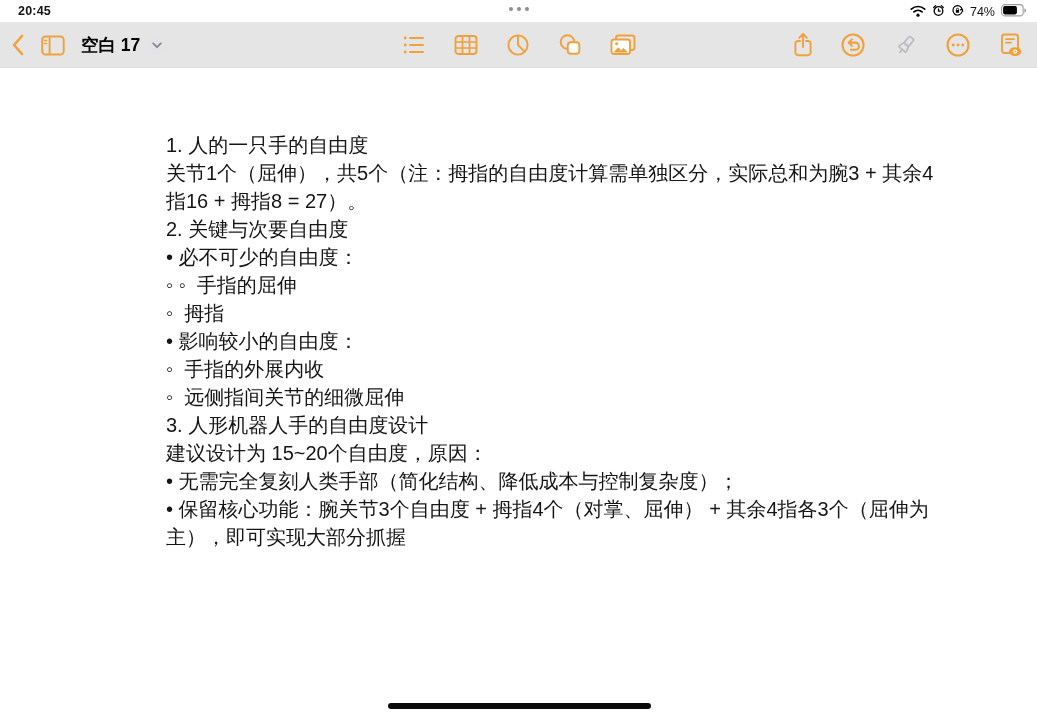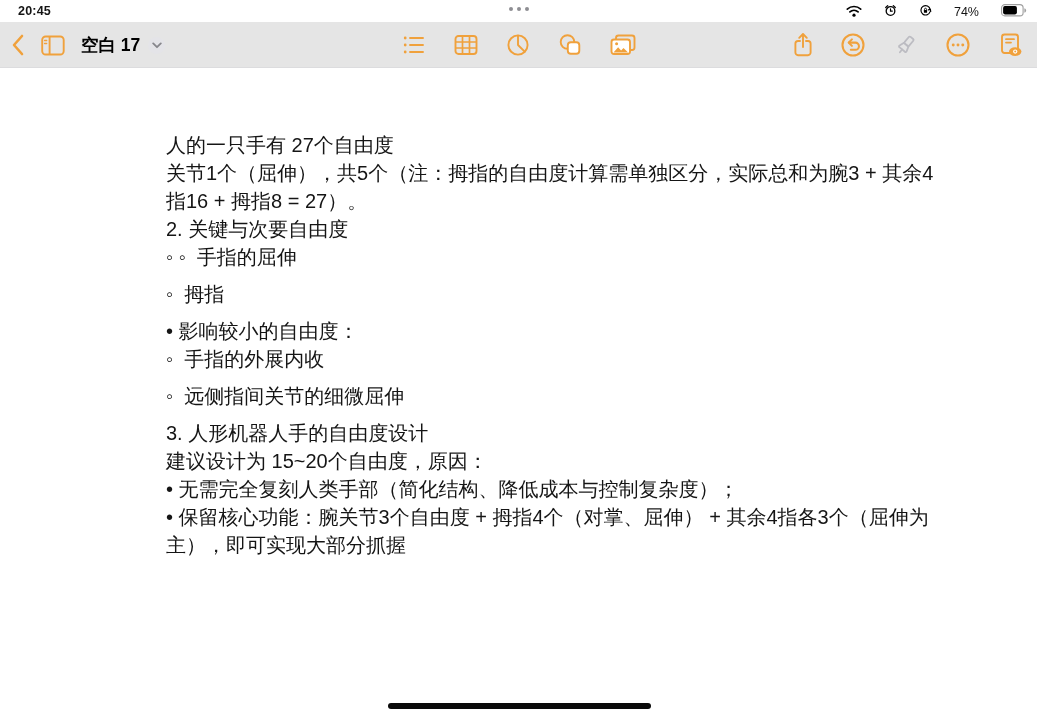--- a/index.html
+++ b/index.html
@@ -6,38 +6,38 @@
   body{
     width:1037px;height:720px;position:relative;overflow:hidden;
     background:#ffffff;
     font-family:"Liberation Sans","DejaVu Sans",sans-serif;
     -webkit-font-smoothing:antialiased;
     color:#141414;
   }
   
   .statusbar{position:absolute;left:0;top:0;width:100%;height:22px;}
   .sb-left{position:absolute;left:18px;top:4px;font-size:12.5px;font-weight:600;letter-spacing:.2px;display:flex;gap:12px;flex-direction:column;}
-  .sb-right{position:absolute;right:10px;top:3px;display:flex;align-items:center;gap:22px;}
+  .sb-right{position:absolute;right:10px;top:3px;display:flex;align-items:center;gap:6px;}
   .sb-right .pct{font-size:12.5px;font-weight:500;}
   .mt-dots{position:absolute;left:50%;top:7px;transform:translateX(-50%);display:flex;gap:4px;}
   .mt-dots span{width:4px;height:4px;border-radius:50%;background:#8e8e93;display:block;}
   
   .toolbar{position:absolute;left:0;top:22px;width:100%;height:46px;background:#e5e5e5;}
   .toolbar::after{content:"";position:absolute;left:0;bottom:0;width:100%;height:1px;background:#dcdcde;}
   .tb-left{position:absolute;left:10px;top:0;height:46px;display:flex;align-items:center;gap:16px;}
   .tb-center{position:absolute;left:50%;top:0;transform:translateX(-50%);height:46px;display:flex;align-items:center;gap:28px;}
   .tb-right{position:absolute;right:14px;top:0;height:46px;display:flex;align-items:center;gap:27px;}
   .tb-title-wrap{display:flex;align-items:center;gap:8px;}
   .tb-title{font-size:17.5px;font-weight:700;color:#000;}
   .chev-circle{width:17px;height:17px;border-radius:50%;background:#e4e4e8;display:flex;align-items:center;justify-content:center;}
   .icon-btn{display:flex;align-items:center;justify-content:center;}
   
   .note-body{position:absolute;left:166px;top:131px;width:740px;color:#151515;}
   .note-line{font-size:20px;line-height:28px;height:28px;white-space:pre;}
-  .note-line.gap{margin-top:9px;}
+  .note-line.gap{}
   
   .home-indicator{position:absolute;left:388px;top:703px;width:263px;height:5.5px;border-radius:3px;background:#0a0a0a;}
 </style>
 </head>
 <body>
 
 <div class="statusbar">
   <div class="sb-left">
     <span>20:45</span>
     <span>10月24日周五</span>
@@ -179,24 +179,25 @@
         <path d="M8 7.2h8M8 10.6h5" stroke="#F0A13C" stroke-width="1.8" stroke-linecap="round"></path>
         <ellipse cx="17.2" cy="19.6" rx="6.2" ry="4.4" fill="#F0A13C"></ellipse>
         <circle cx="17.2" cy="19.6" r="2.1" fill="#fff"></circle>
         <circle cx="17.2" cy="19.6" r="1" fill="#F0A13C"></circle>
       </svg>
     </span>
   </div>
 </div>
 
 <div class="note-body">
-    <div class="note-line">人的一只手有 27个自由度</div>
+    <div class="note-line">1. 人的一只手的自由度</div>
     <div class="note-line">关节1个（屈伸），共5个（注：拇指的自由度计算需单独区分，实际总和为腕3 + 其余4</div>
     <div class="note-line">指16 + 拇指8 = 27）。</div>
     <div class="note-line">2. 关键与次要自由度</div>
+    <div class="note-line">• 必不可少的自由度：</div>
     <div class="note-line">◦ ◦  手指的屈伸</div>
     <div class="note-line gap">◦  拇指</div>
     <div class="note-line gap">• 影响较小的自由度：</div>
     <div class="note-line">◦  手指的外展内收</div>
     <div class="note-line gap">◦  远侧指间关节的细微屈伸</div>
     <div class="note-line gap">3. 人形机器人手的自由度设计</div>
     <div class="note-line">建议设计为 15~20个自由度，原因：</div>
     <div class="note-line">• 无需完全复刻人类手部（简化结构、降低成本与控制复杂度）；</div>
     <div class="note-line">• 保留核心功能：腕关节3个自由度 + 拇指4个（对掌、屈伸） + 其余4指各3个（屈伸为</div>
     <div class="note-line">主），即可实现大部分抓握</div>

